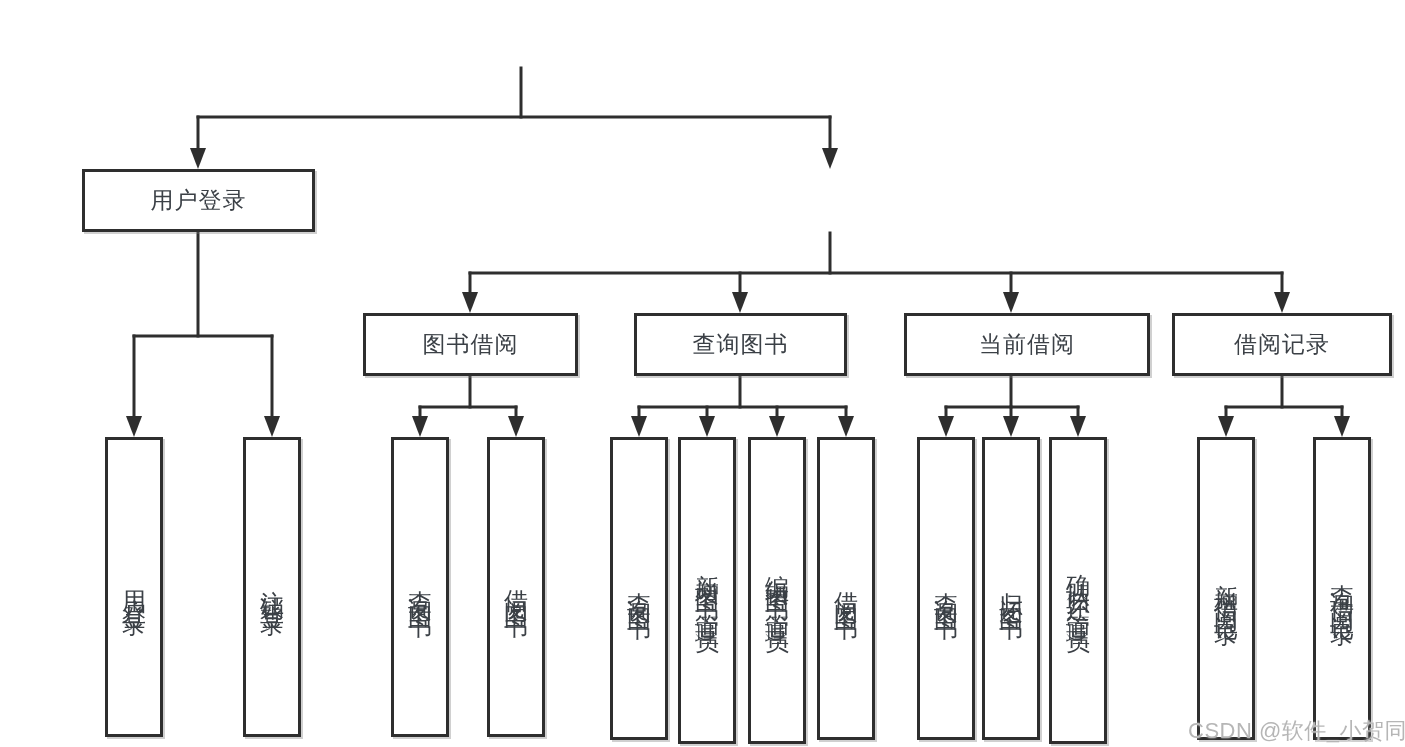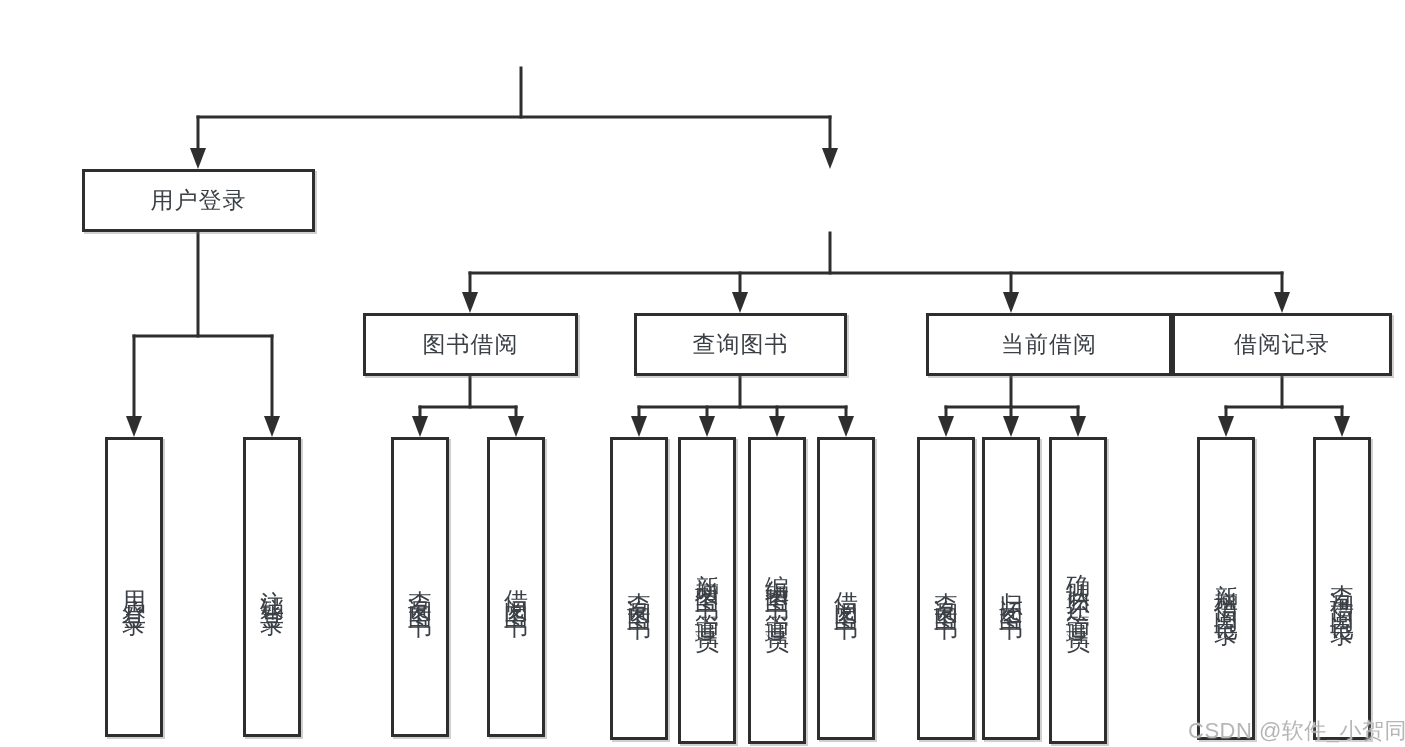--- a/index.html
+++ b/index.html
@@ -131,21 +131,21 @@
     </div>
     <div class="node v" style="left: 678px; top: 437px; width: 58px; height: 307px;">
       <span class="lbl">新增图书（管理员）</span>
     </div>
     <div class="node v" style="left: 748px; top: 437px; width: 58px; height: 307px;">
       <span class="lbl">编辑图书（管理员）</span>
     </div>
     <div class="node v" style="left: 817px; top: 437px; width: 58px; height: 303px;">
       <span class="lbl">借阅图书</span>
     </div>
-    <div class="node h" style="left: 904px; top: 313px; width: 246px; height: 63px; margin-left: 22px;">
+    <div class="node h" style="left: 904px; top: 313px; width: 246px; height: 63px;">
       <span class="lbl">当前借阅</span>
     </div>
     <div class="node v" style="left: 917px; top: 437px; width: 58px; height: 303px;">
       <span class="lbl">查询图书</span>
     </div>
     <div class="node v" style="left: 982px; top: 437px; width: 58px; height: 303px;">
       <span class="lbl">归还图书</span>
     </div>
     <div class="node v" style="left: 1049px; top: 437px; width: 58px; height: 307px;">
       <span class="lbl">确认归还（管理员）</span>

